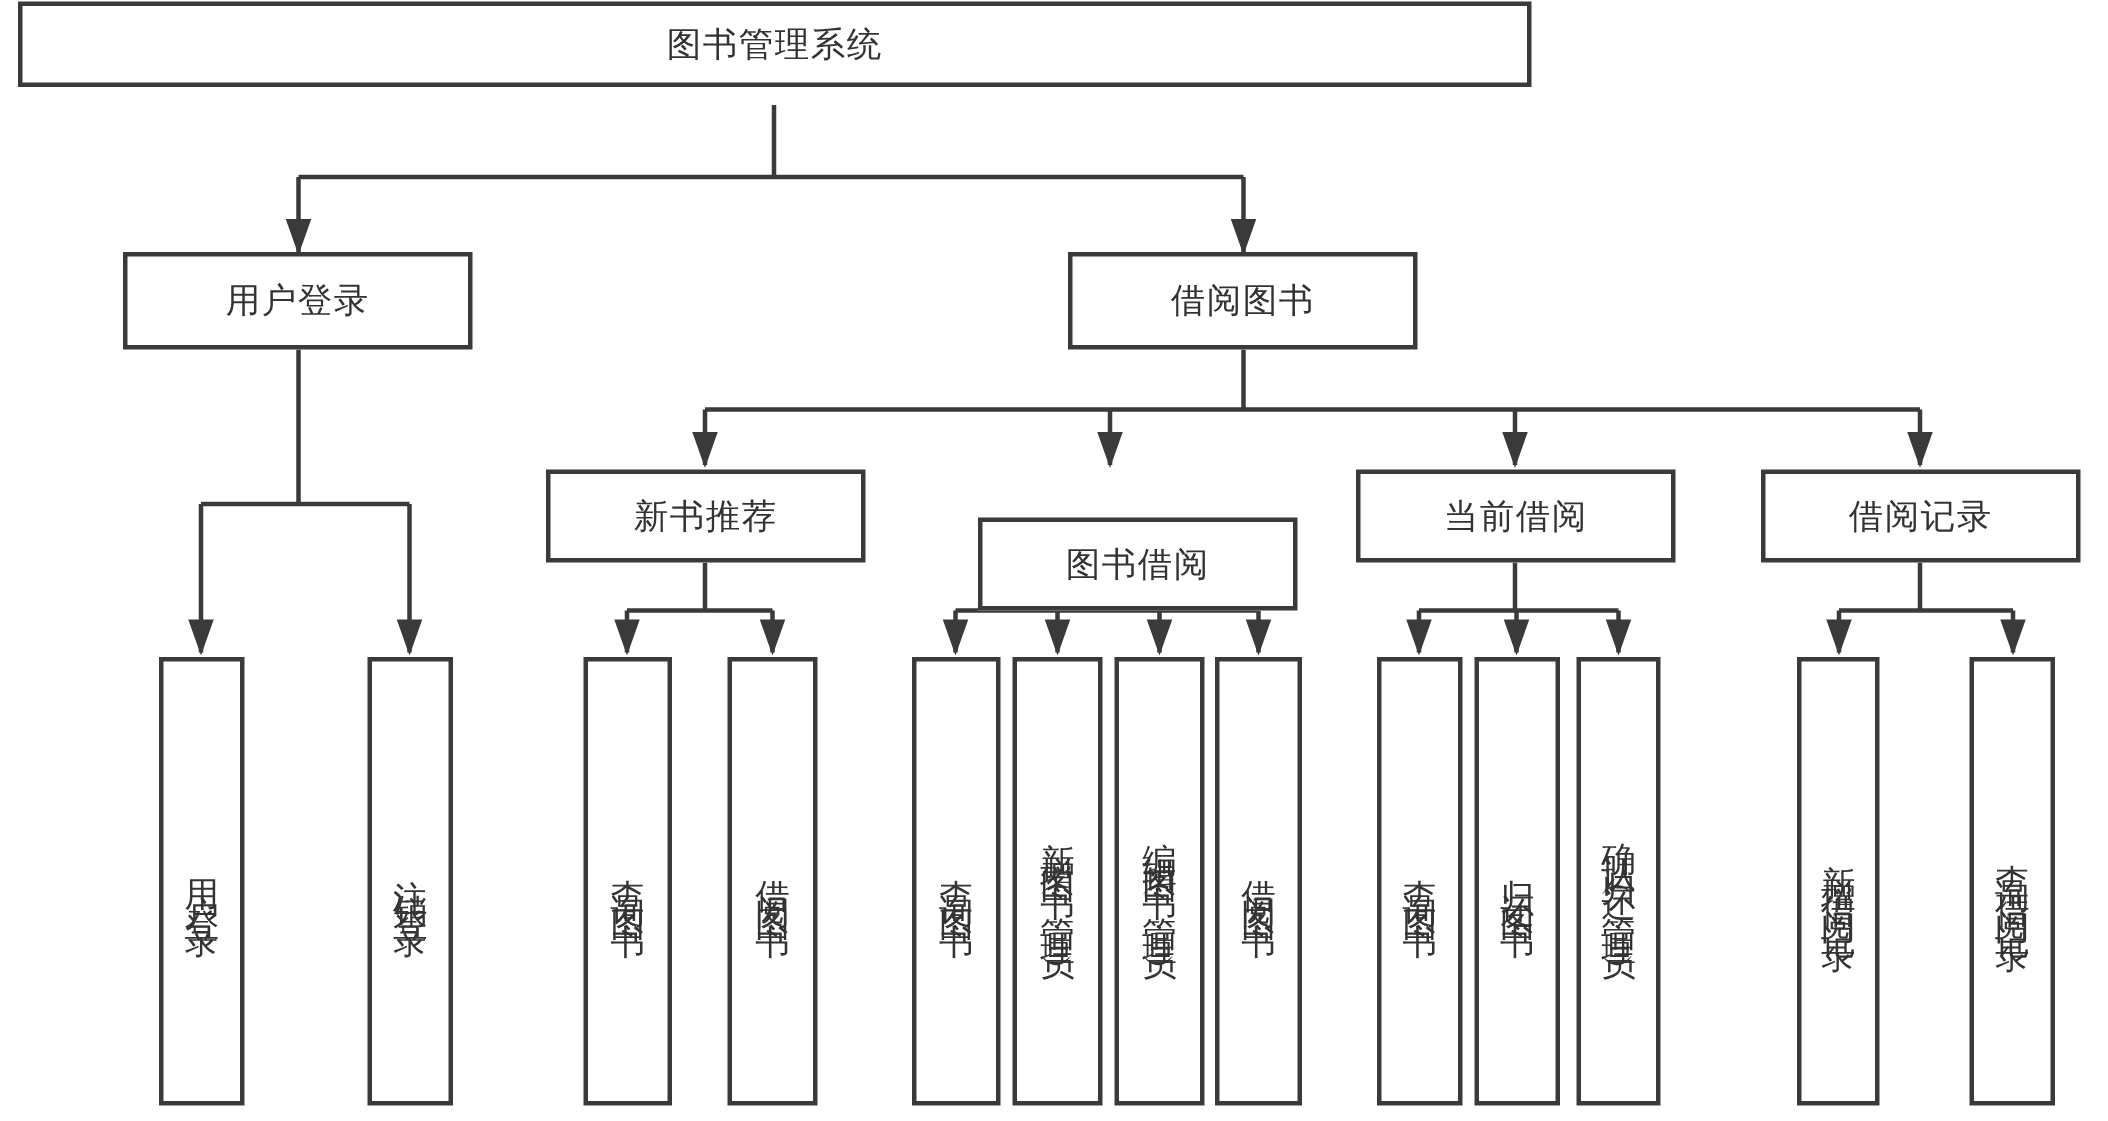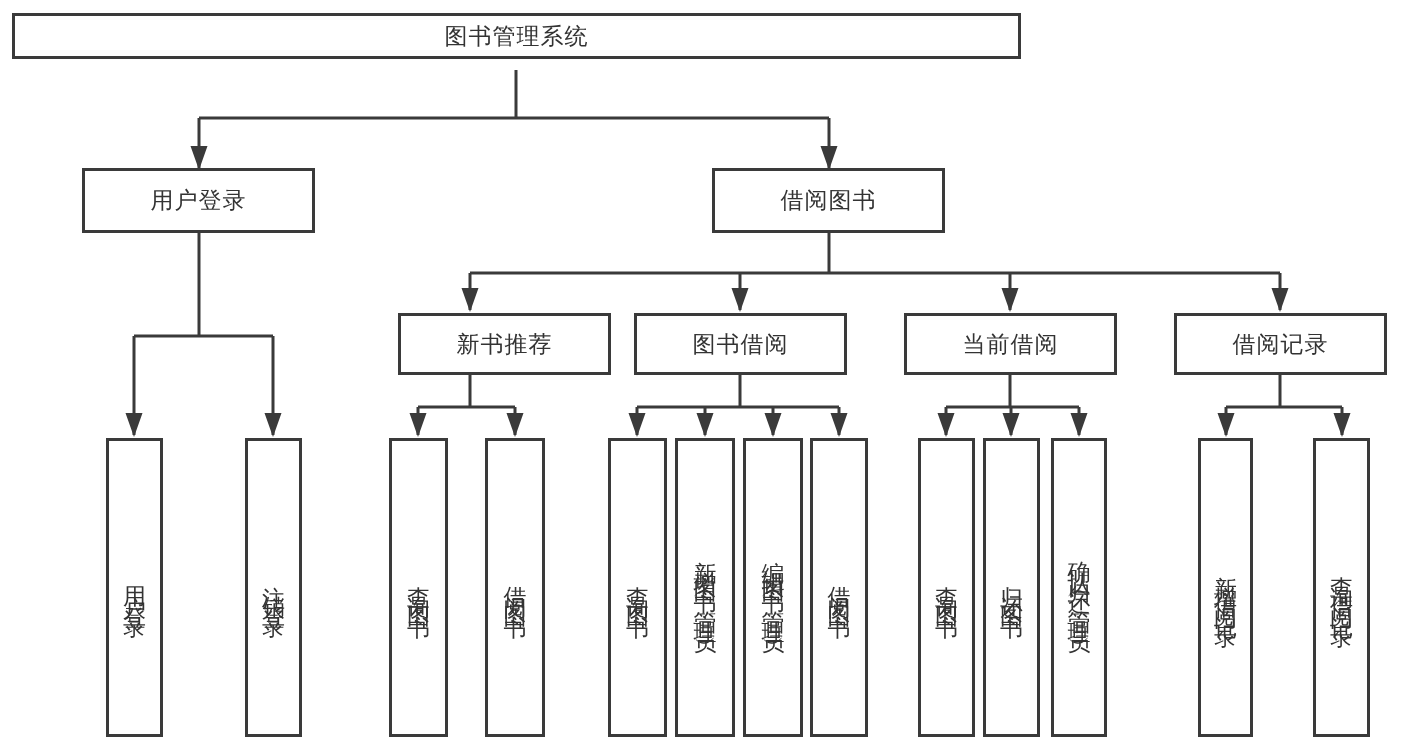--- a/index.html
+++ b/index.html
@@ -20,21 +20,21 @@
   .connectors{position:absolute;left:0;top:0;width:1405px;height:747px;}
   .node{
     position:absolute;
     box-sizing:border-box;
     border:3px solid var(--line-color);
     background:var(--bg-color);
     display:flex;align-items:center;justify-content:center;
     font-size:23px;letter-spacing:1px;
     white-space:nowrap;
   }
-  .root-node{left:12px;top:13px;width:1009px;height:46px;}
+  .root-node{left:12px;top:1px;width:1009px;height:57px;}
   .lvl2{height:65px;top:168px;width:233px;}
   .lvl3{height:62px;top:313px;width:213px;}
   .leaf{top:438px;height:299px;}
   .vtext{
     writing-mode:vertical-rl;
     text-orientation:mixed;
     letter-spacing:10px;
     font-size:23px;
     line-height:1;
   }
@@ -70,22 +70,22 @@
              M937.5,413 H954.5 L946,437 Z  M1002.5,413 H1019.5 L1011,437 Z
              M1070.5,413 H1087.5 L1079,437 Z  M1217.5,413 H1234.5 L1226,437 Z
              M1333.5,413 H1350.5 L1342,437 Z"></path>
   </svg>
 
   <div class="node root-node">图书管理系统</div>
 
   <div class="node lvl2" style="left:82px;">用户登录</div>
   <div class="node lvl2" style="left:712px;">借阅图书</div>
 
-  <div class="node lvl3" style="left:364px;margin-left:34px;">新书推荐</div>
-  <div class="node lvl3" style="left:634px;">图书借阅</div>
+  <div class="node lvl3" style="left:364px;">新书推荐</div>
+  <div class="node lvl3" style="left:652px;margin-top:32px;">图书借阅</div>
   <div class="node lvl3" style="left:904px;">当前借阅</div>
   <div class="node lvl3" style="left:1174px;">借阅记录</div>
 
   <div class="node leaf" style="left:106px;width:57px;">
     <span class="vtext">用户登录</span>
   </div>
   <div class="node leaf" style="left:245px;width:57px;">
     <span class="vtext">注销登录</span>
   </div>
 

